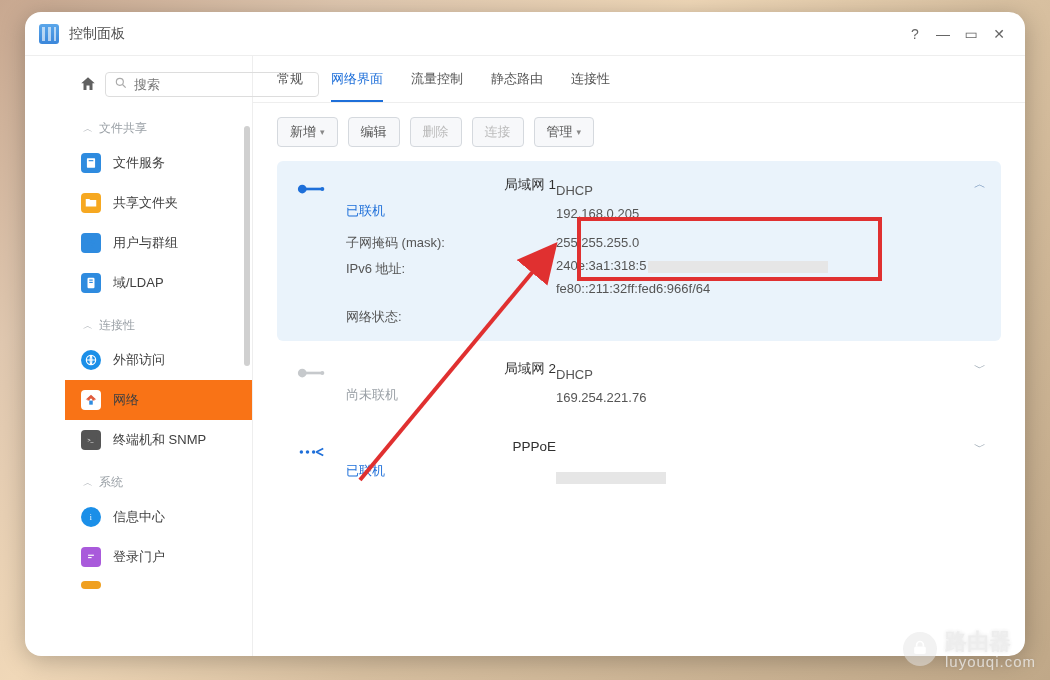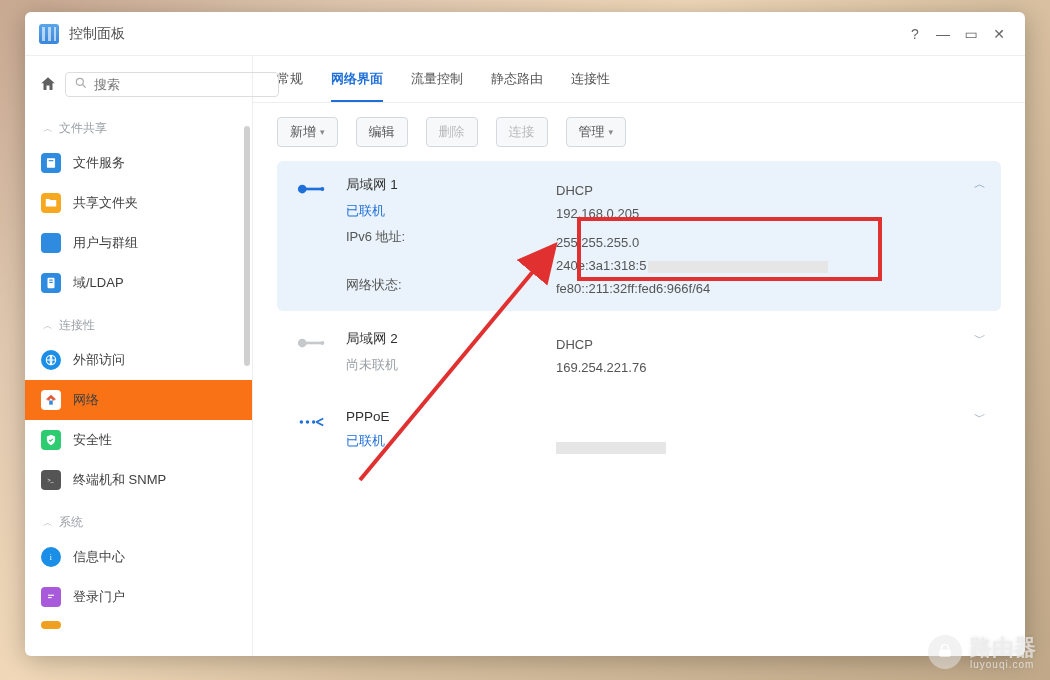--- a/index.html
+++ b/index.html
@@ -13,21 +13,21 @@
     overflow: hidden;
     position: relative;
   }
   .window {
     position: absolute;
     left: 25px;
     top: 12px;
     width: 1000px;
     height: 644px;
     background: #fff;
-    border-radius: 6px;
+    border-radius: 16px;
     box-shadow: 0 4px 24px rgba(0,0,0,0.25);
     display: flex;
     flex-direction: column;
     overflow: hidden;
   }
   .titlebar {
     height: 44px;
     display: flex;
     align-items: center;
     padding: 0 12px 0 14px;
@@ -54,20 +54,21 @@
     color:#666; cursor:pointer; border-radius:4px;
     font-size:14px;
   }
   .body { flex:1; display:flex; min-height:0; }
   .sidebar {
     width: 228px;
     border-right: 1px solid #eee;
     display:flex; flex-direction:column;
     padding-top: 8px;
     position:relative;
+    padding-left:40px;
   }
   .sidebar .scroll-thumb {
     position:absolute; right:2px; top:70px; width:6px; height:240px;
     background:#d0d0d0; border-radius:3px;
   }
   .sidebar-top { display:flex; align-items:center; padding: 6px 12px 10px 14px; gap:8px;}
   .home-btn {
     width:28px; height:28px; display:flex; align-items:center; justify-content:center;
     color:#555; border-radius:4px; cursor:pointer; font-size:16px;
   }
@@ -110,41 +111,41 @@
   .ic.info { background:#1b8fe8; border-radius:50%; }
   .ic.portal { background:#a95adb; }
   .ic.unknown { background:#f0a020; }
   .ic svg { width:14px; height:14px; }
   .content { flex:1; display:flex; flex-direction:column; min-width:0; }
   .tabs {
     display:flex; gap:28px; padding: 14px 20px 0 24px;
     border-bottom:1px solid #eee;
   }
   .tab { padding-bottom:12px; color:#555; cursor:pointer; border-bottom:2px solid transparent; }
-  .tab.active { color:#1e6fd9; border-bottom-color:#1e6fd9; font-weight:700;}
-  .toolbar { display:flex; gap:18px; padding: 14px 24px; }
+  .tab.active { color:#1e6fd9; border-bottom-color:#1e6fd9; font-weight:400;}
+  .toolbar { display:flex; gap:10px; padding: 14px 24px; }
   .btn {
     border:1px solid #d5d9de; background:#f7f8fa; color:#555;
     padding:5px 12px; border-radius:4px; cursor:pointer; font-size:13px;
     display:flex; align-items:center; gap:4px;
   }
   .btn:disabled, .btn.disabled { color:#bbb; cursor:default; }
   .btn .caret { font-size:9px; color:#888; }
   .list { padding: 0 24px; }
   .iface {
     border:1px solid transparent; border-radius:6px; padding: 14px 16px 14px 16px;
     display:flex; gap:18px; position:relative; margin-bottom:4px;
   }
   .iface.selected { background:#eaf3fb; }
   .iface .ificon { width:34px; display:flex; align-items:flex-start; justify-content:center; padding-top:4px;}
   .ificon svg { width:28px; height:18px; }
   .iface .cols { flex:1; display:flex; }
   .iface .col-l { width:210px; display:flex; flex-direction:column; gap:8px; color:#555;}
   .iface .col-r { flex:1; display:flex; flex-direction:column; gap:8px; color:#555;margin-top:7px;}
-  .iface .name { color:#303030; font-weight:500; font-size:13.5px;}
+  .iface .name { color:#303030; font-weight:500; font-size:13.5px;text-align:right;}
   .iface .status-on { color:#1e6fd9; }
   .iface .status-off { color:#9aa0a6; }
   .iface .chevron {
     position:absolute; right:14px; top:14px; color:#6a8bb5; font-size:12px; cursor:pointer;
   }
   .maskrow { margin-top:6px; }
   .highlight-box {
     position:absolute;
     border:4px solid #e03030;
     pointer-events:none;
@@ -155,21 +156,21 @@
     display:flex; align-items:center; gap:8px; opacity:.75;
     color:#e8e8e8; font-size:22px; font-weight:600;
     text-shadow:0 0 4px rgba(0,0,0,.15);
   }
   .watermark .wm-icon {
     width:34px; height:34px; border-radius:50%;
     background:rgba(230,230,230,.7);
     display:flex; align-items:center; justify-content:center;
     color:#fff; font-size:18px;
   }
-  .watermark small { display:block; font-size:10px; font-weight:400; letter-spacing:1px; color:#eee; margin-top:-4px;}
+  .watermark small { display:block; font-size:15px; font-weight:400; letter-spacing:1px; color:#eee; margin-top:-4px;}
   .redact {
     display:inline-block; background:#e6e6e6; height:12px; vertical-align:middle;
   }
 </style>
 </head>
 <body>
 
 <div class="window">
   <div class="titlebar">
     <div class="app-icon"></div>
@@ -260,29 +261,20 @@
           <span>外部访问</span>
         </div>
         <div class="item active">
           <span class="ic net">
             <svg viewBox="0 0 24 24">
                 <path fill="#e05a3a" d="M12 3l9 8h-3v2h-4v-3H10v3H6v-2H3z"></path>
                 <rect x="9" y="13" width="6" height="7" fill="#2e8bdf"></rect>
               </svg>
           </span>
           <span>网络</span>
-        </div>
-        <div class="item">
-          <span class="ic sec">
-            <svg viewBox="0 0 24 24" fill="#fff">
-                <path d="M12 3l7 3v5c0 5-3 8-7 10-4-2-7-5-7-10V6z"></path>
-                <path d="M9 12l2 2 4-4" stroke="#2ecc71" stroke-width="2" fill="none"></path>
-              </svg>
-          </span>
-          <span>安全性</span>
         </div>
         <div class="item">
           <span class="ic term">
             <svg viewBox="0 0 24 24" fill="#fff">
                 <rect x="3" y="5" width="18" height="14" rx="2" fill="#555"></rect>
                 <text x="6" y="15" fill="#fff" font-size="9">&gt;_</text>
               </svg>
           </span>
           <span>终端机和 SNMP</span>
         </div>
@@ -348,20 +340,21 @@
             <svg viewBox="0 0 32 20">
                 <circle cx="6" cy="10" r="5" fill="#1e6fd9"></circle>
                 <rect x="9" y="8.5" width="20" height="3" fill="#1e6fd9"></rect>
                 <circle cx="29" cy="10" r="2.2" fill="#1e6fd9"></circle>
               </svg>
           </div>
           <div class="cols">
             <div class="col-l">
               <div class="name">局域网 1</div>
               <div class="status-on">已联机</div>
+              <div class="maskrow">子网掩码 (mask):</div>
               <div>IPv6 地址:</div>
               <div style="height:14px"></div>
               <div>网络状态:</div>
             </div>
             <div class="col-r">
               <div>DHCP</div>
               <div>192.168.0.205</div>
               <div class="maskrow">255.255.255.0</div>
               <div><span>240e:3a1:318:5</span><span class="redact" style="width:180px;margin-left:2px;"></span></div>
               <div>fe80::211:32ff:fed6:966f/64</div>

